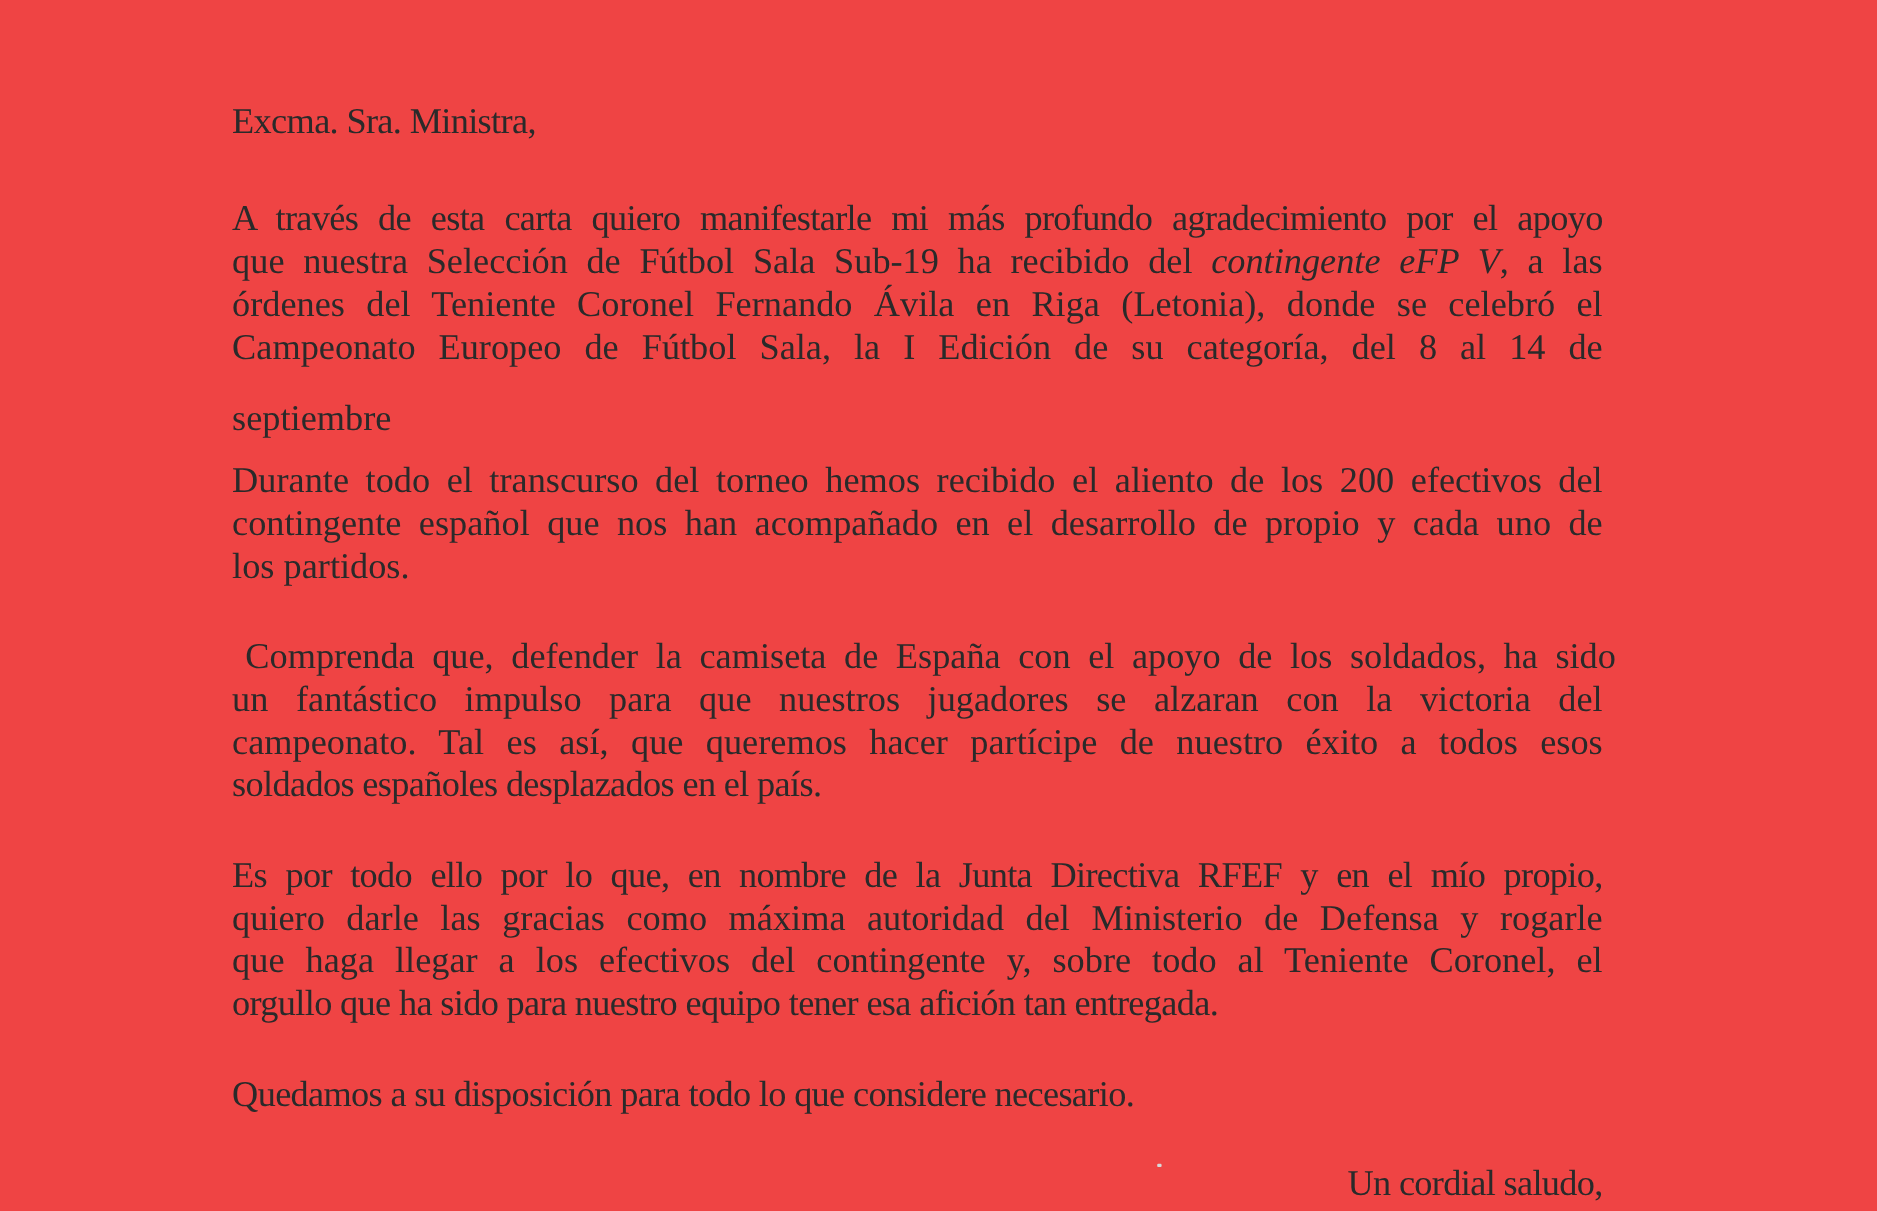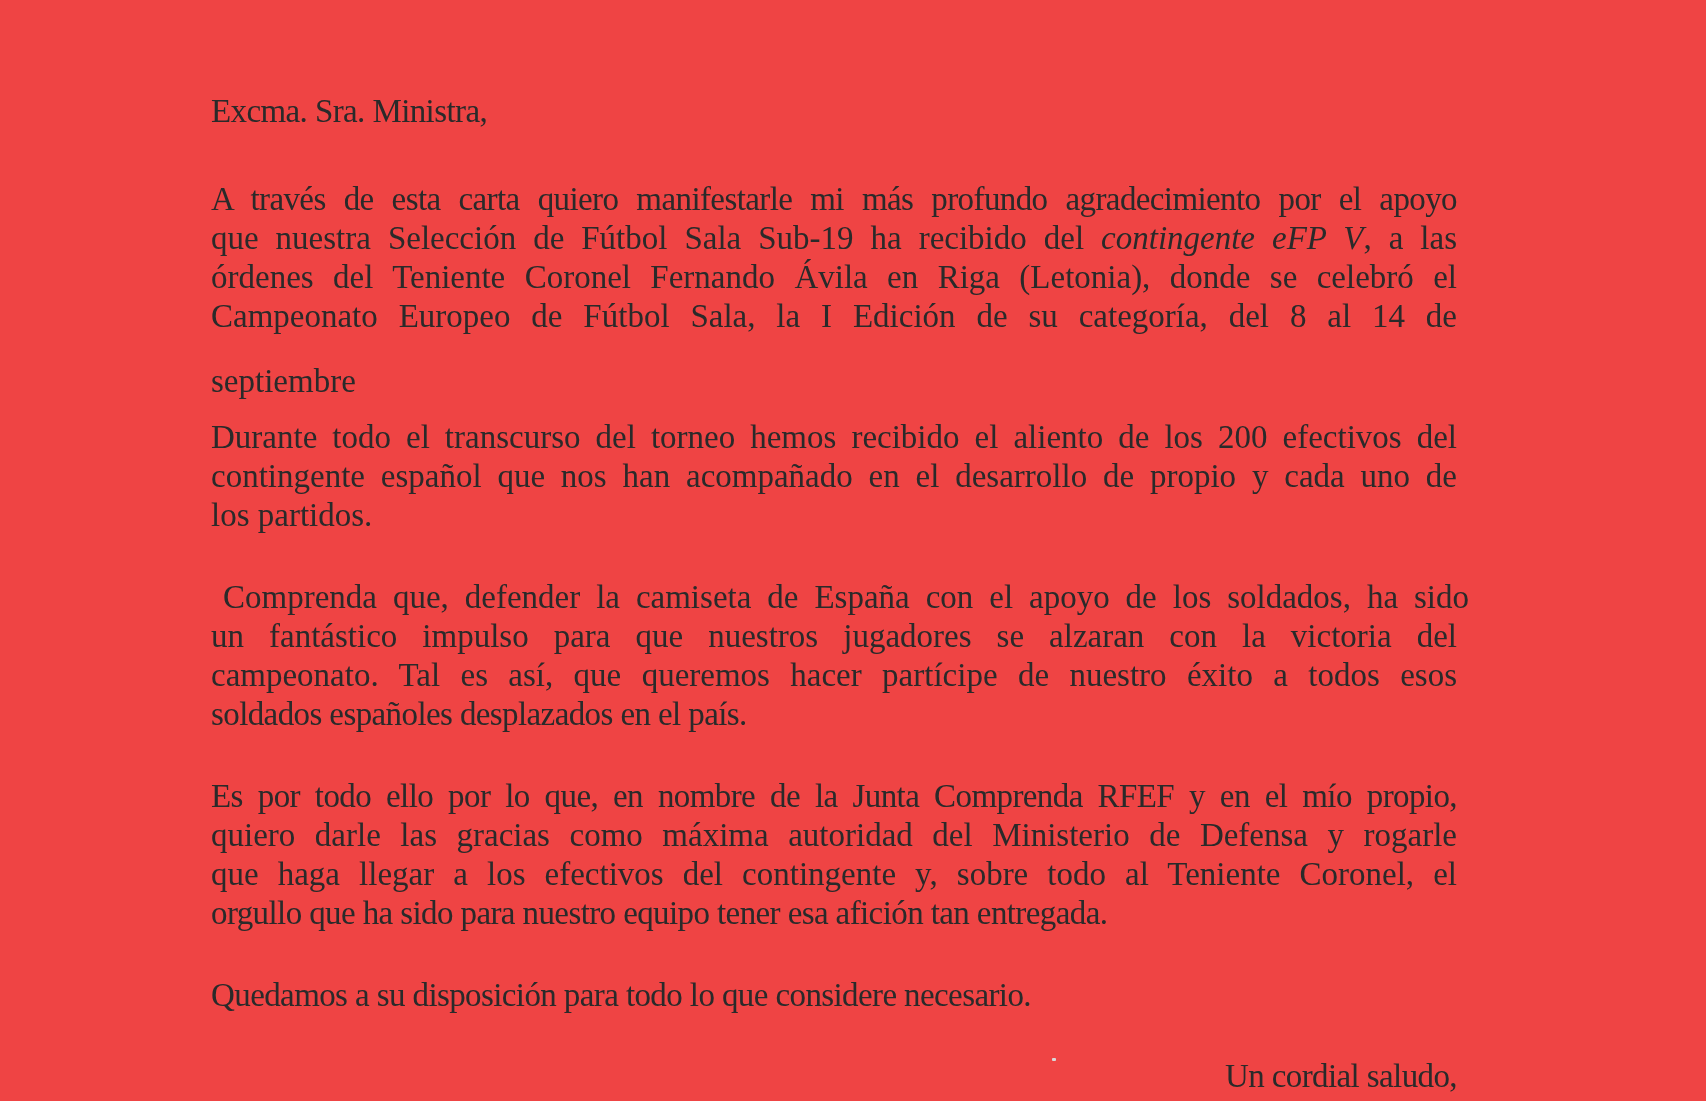--- a/index.html
+++ b/index.html
@@ -74,21 +74,21 @@
 
     <div class="line justify" style="top:418px;">Durante todo el transcurso del torneo hemos recibido el aliento de los 200 efectivos del</div>
     <div class="line justify" style="top:457px;">contingente español que nos han acompañado en el desarrollo de propio y cada uno de</div>
     <div class="line" style="top:496px;">los partidos.</div>
 
     <div class="line justify" style="top:578px;margin-left:12px;">Comprenda que, defender la camiseta de España con el apoyo de los soldados, ha sido</div>
     <div class="line justify" style="top:617px;">un fantástico impulso para que nuestros jugadores se alzaran con la victoria del</div>
     <div class="line justify" style="top:656px;">campeonato. Tal es así, que queremos hacer partícipe de nuestro éxito a todos esos</div>
     <div class="line condensed" style="top:695px;">soldados españoles desplazados en el país.</div>
 
-    <div class="line justify condensed" style="top:777px;">Es por todo ello por lo que, en nombre de la Junta Comprenda RFEF y en el mío propio,</div>
+    <div class="line justify condensed" style="top:777px;">Es por todo ello por lo que, en nombre de la Junta Directiva RFEF y en el mío propio,</div>
     <div class="line justify" style="top:816px;">quiero darle las gracias como máxima autoridad del Ministerio de Defensa y rogarle</div>
     <div class="line justify" style="top:855px;">que haga llegar a los efectivos del contingente y, sobre todo al Teniente Coronel, el</div>
     <div class="line condensed" style="top:894px;">orgullo que ha sido para nuestro equipo tener esa afición tan entregada.</div>
 
     <div class="line condensed" style="top:976px;">Quedamos a su disposición para todo lo que considere necesario.</div>
 
     <div class="line condensed" style="top:1057px;text-align:right;">Un cordial saludo,</div>
   </div>
   <div class="speck"></div>
 </div>

